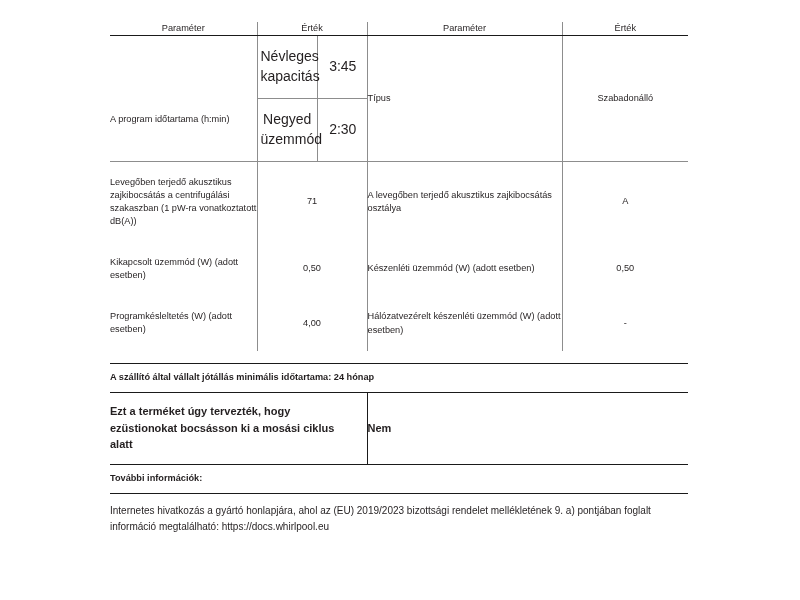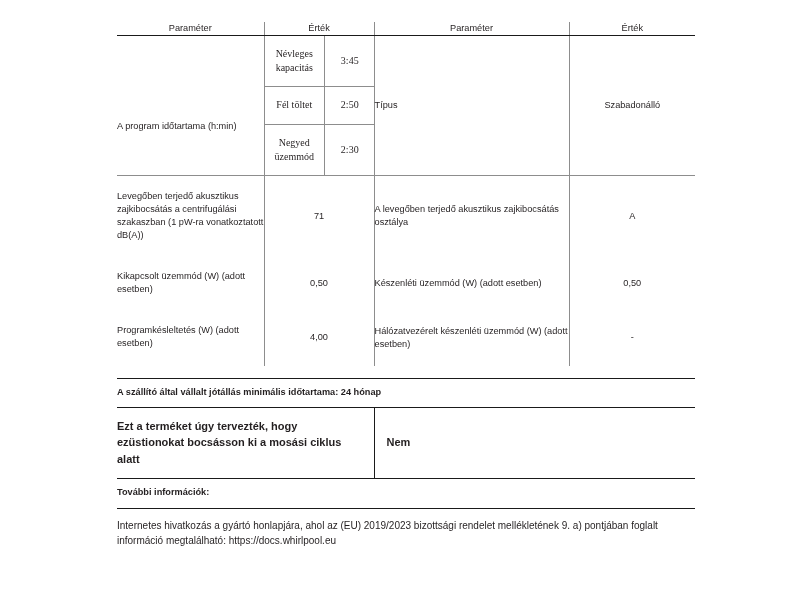--- a/index.html
+++ b/index.html
@@ -17,21 +17,21 @@
 
   .page {
     position: relative;
     width: 800px;
     height: 600px;
     box-sizing: border-box;
   }
 
   .sheet {
     position: absolute;
-    left: 117px;
+    left: 110px;
     top: 22px;
     width: 578px;
   }
 
   
   table.spec {
     width: 578px;
     border-collapse: collapse;
     table-layout: fixed;
     font-size: 9.2px;
@@ -63,23 +63,22 @@
     display: block;
     text-align: left;
     margin-top: 42px;
   }
 
   
   table.sub {
     width: 100%;
     border-collapse: collapse;
     table-layout: fixed;
-    font-size: 10px;
+    font-size: 14px;
     line-height: 1.42;
-    font-family: Liberation Serif, serif;
   }
   table.sub td {
     text-align: center;
     padding: 11px 3px;
     vertical-align: middle;
   }
   table.sub tr:not(:last-child) td { border-bottom: 1px solid #8d8d8d; }
   table.sub td.subval { border-left: 1px solid #8d8d8d; }
 
   
@@ -104,21 +103,21 @@
     font-size: 11px;
     line-height: 1.5;
   }
   table.kv td {
     padding: 10px 8px 11px 0;
     vertical-align: middle;
     font-weight: bold;
   }
   table.kv td.kv-val {
     border-left: 1px solid #1a1a1a;
-    padding-left: 12px;
+    padding-left: 0;
   }
 
   .info-note {
     padding: 9px 0 0 0;
     font-weight: normal;
     font-size: 10px;
     line-height: 1.55;
     width: 570px;
   }
 </style>
@@ -154,24 +153,20 @@
             <colgroup>
                   <col style="width:60px">
                   <col style="width:50px">
                 </colgroup>
             <tbody>
                   <tr>
               <td>Névleges kapacitás</td>
               <td class="subval">3:45</td>
             </tr>
             <tr>
-              <td>Fél töltet</td>
-              <td class="subval">2:50</td>
-            </tr>
-            <tr>
               <td>Negyed üzemmód</td>
               <td class="subval">2:30</td>
             </tr>
           </tbody>
               </table>
         </td>
         <td class="cell-pad-l vline-l hline-b">Típus</td>
         <td class="cell-center vline-l hline-b">Szabadonálló</td>
       </tr>
 

